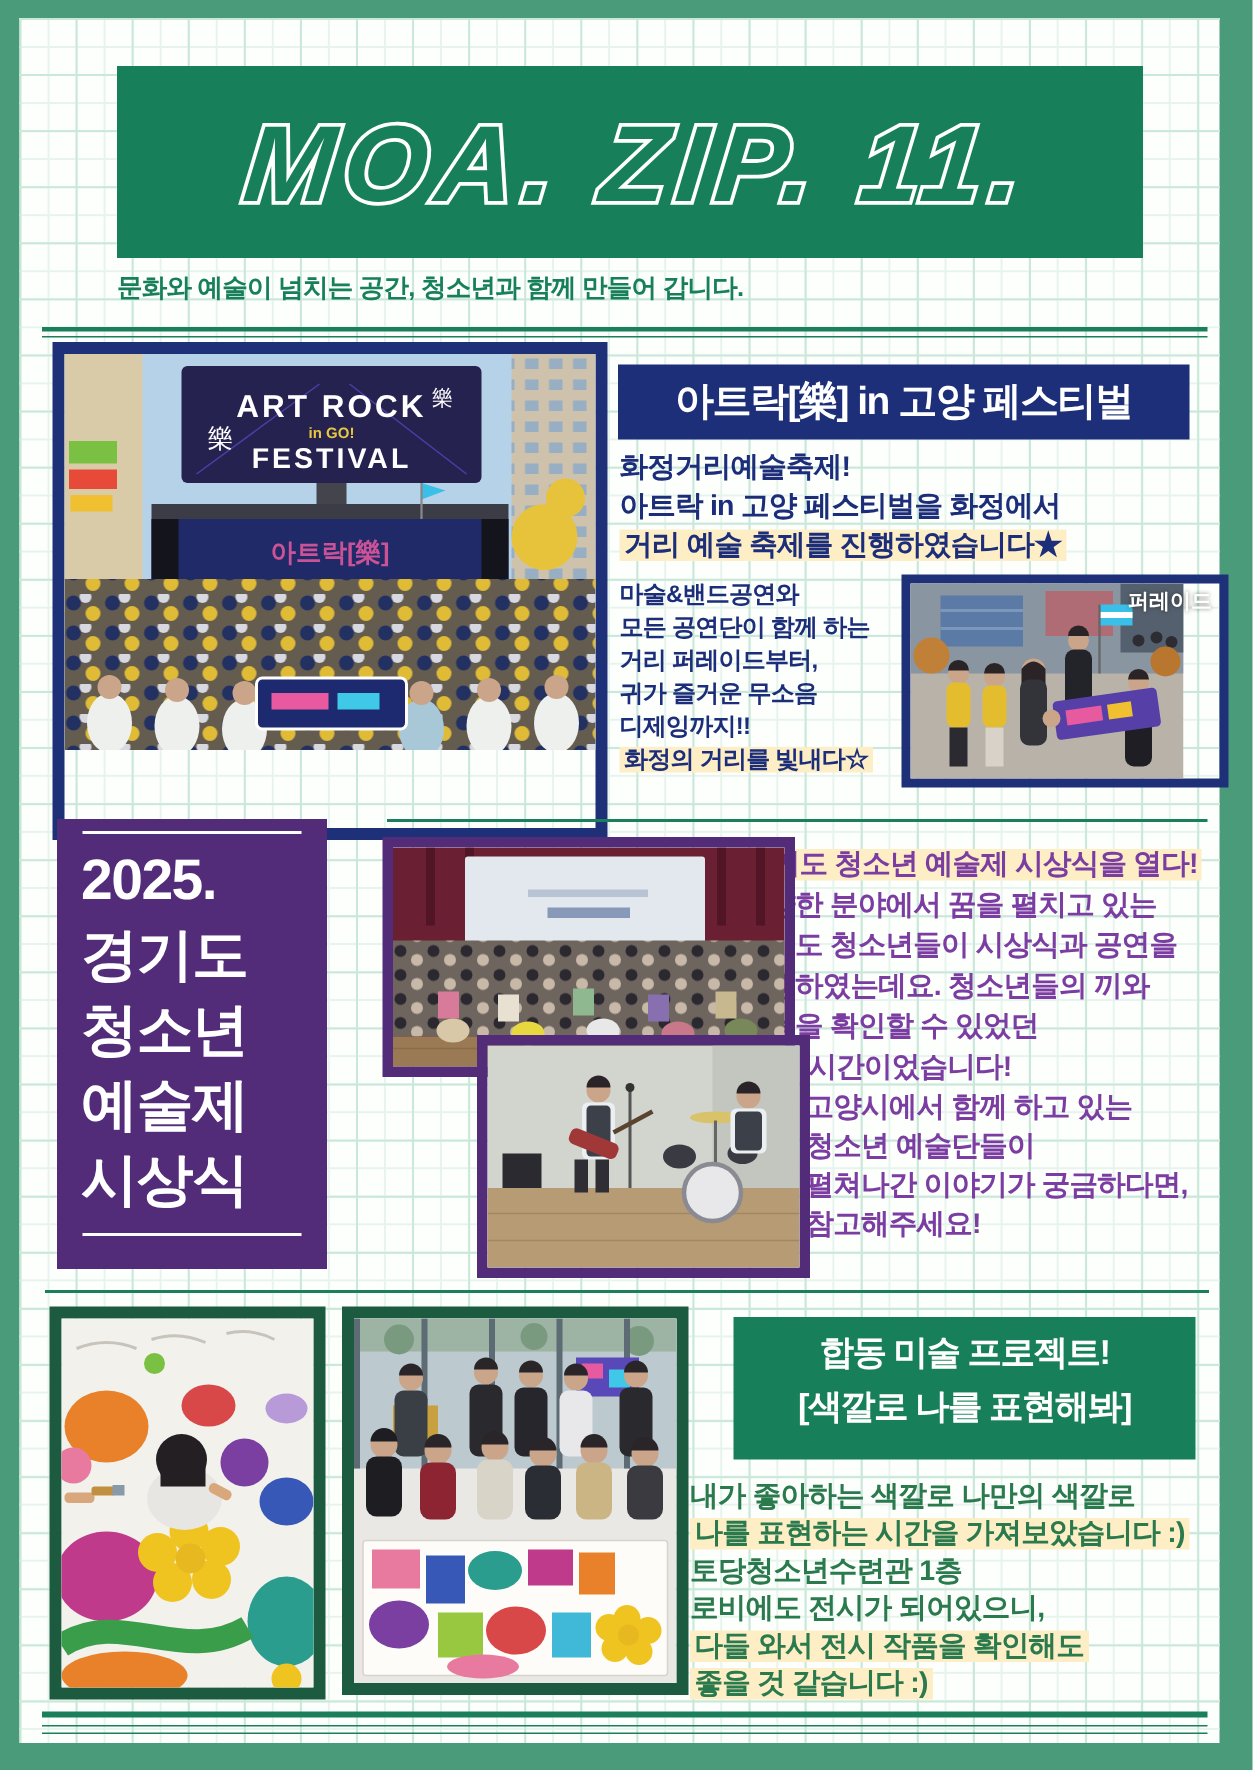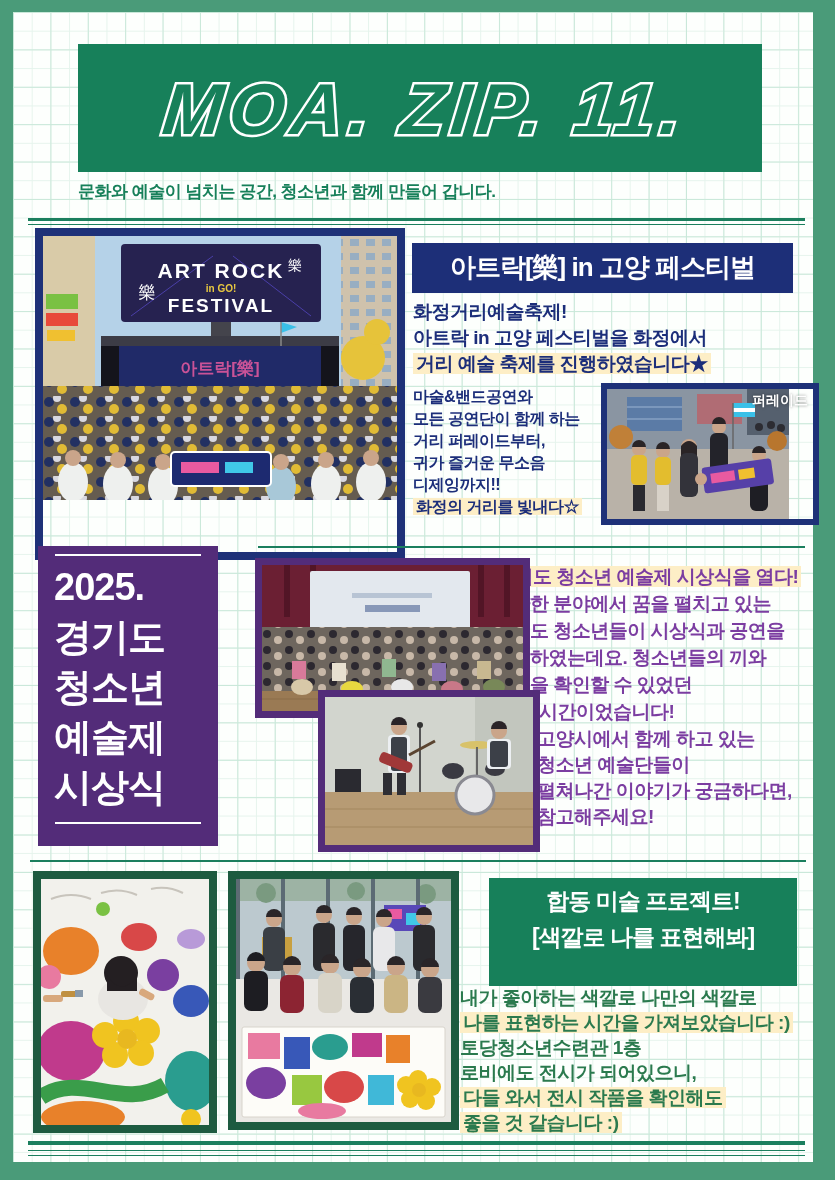--- a/index.html
+++ b/index.html
@@ -36,21 +36,21 @@
                padding:2px 16px; }
   .purpleBox .rule { border:none; border-top:2px solid #ffffff; width:146px; margin:6px auto; }
   .purpleBox .big { font-size:38px; font-weight:800; line-height:50px; letter-spacing:-1px; }
   .photoC { left:242px; top:546px; width:275px; height:160px; border:7px solid #532c79; z-index:2; }
   .photoD { left:305px; top:678px; width:222px; height:162px; border:7px solid #532c79; z-index:5; }
   .s2p1 { left:480px; top:551px; width:316px; font-size:19px; line-height:27px; }
   .s2p1 .indent { padding-left:46px; }
   .s2p2 { left:524px; top:714px; width:276px; font-size:19px; line-height:26px; }
   .photoE { left:20px; top:859px; width:184px; height:262px; border:8px solid #1d5b40; }
   .photoF { left:215px; top:859px; width:231px; height:259px; border:8px solid #1d5b40; }
-  .greenBox { left:476px; top:866px; width:308px; height:108px; background:#17805a; color:#fff;
+  .greenBox { left:476px; top:866px; width:308px; height:95px; background:#17805a; color:#fff;
               text-align:center; font-size:23px; font-weight:800; line-height:36px; padding-top:5px; letter-spacing:-1px; }
   .s3text { left:447px; top:973px; width:340px; text-align:left; font-size:19px; line-height:25px; }
   svg text { font-family:"Liberation Sans", sans-serif; }
   .photo svg { display:block; }
 </style>
 </head>
 <body>
 
 <div class="page">
   <div class="content">

